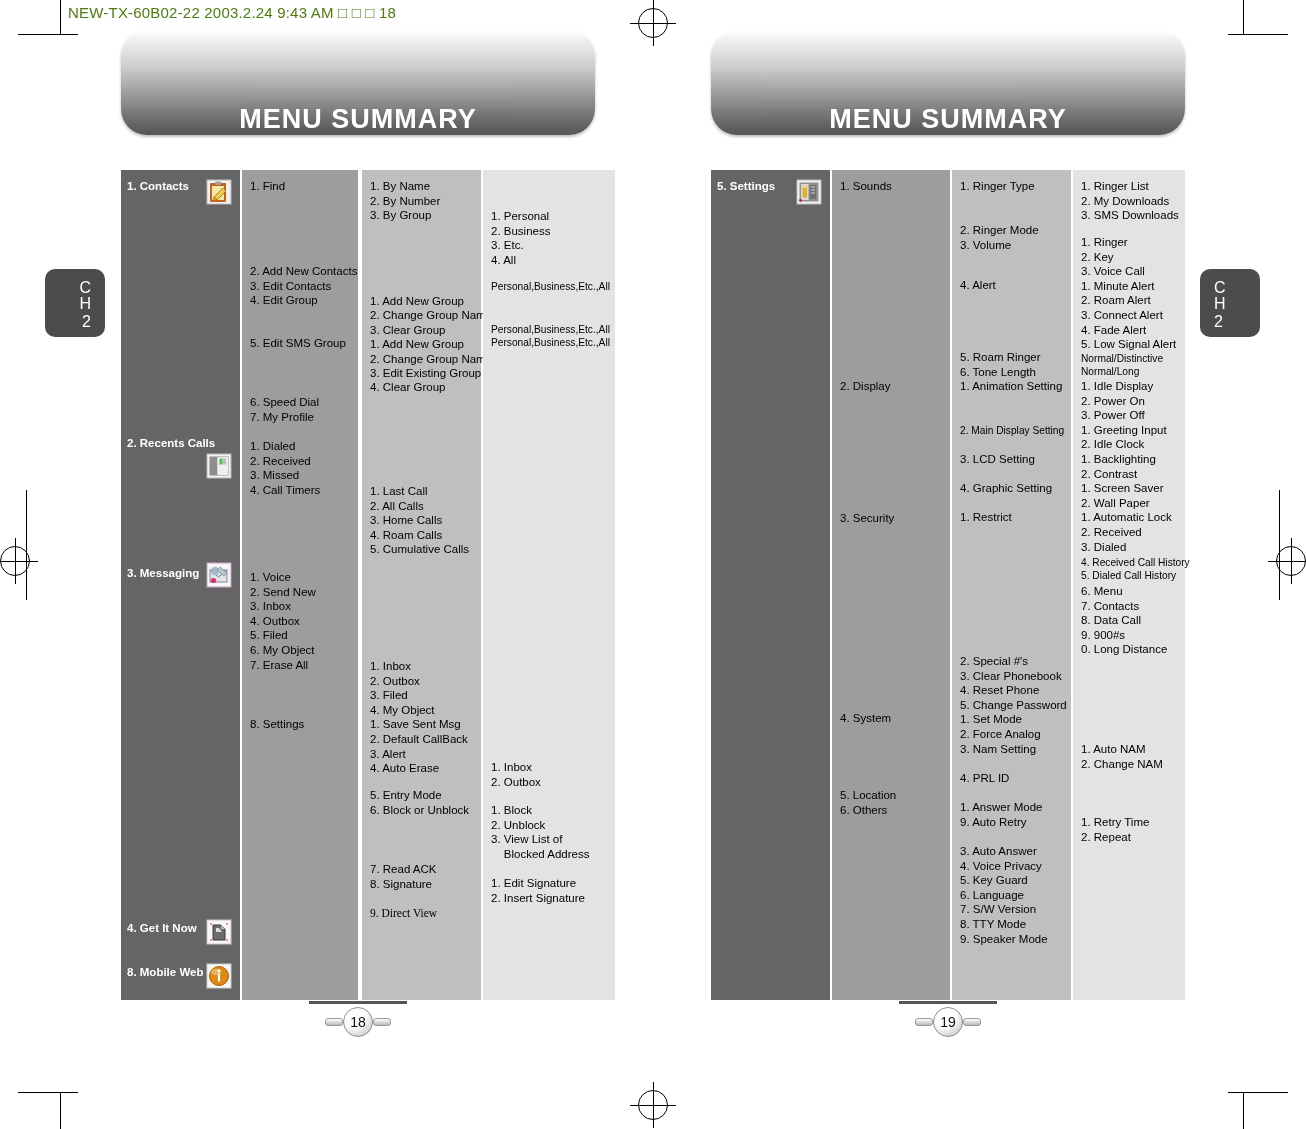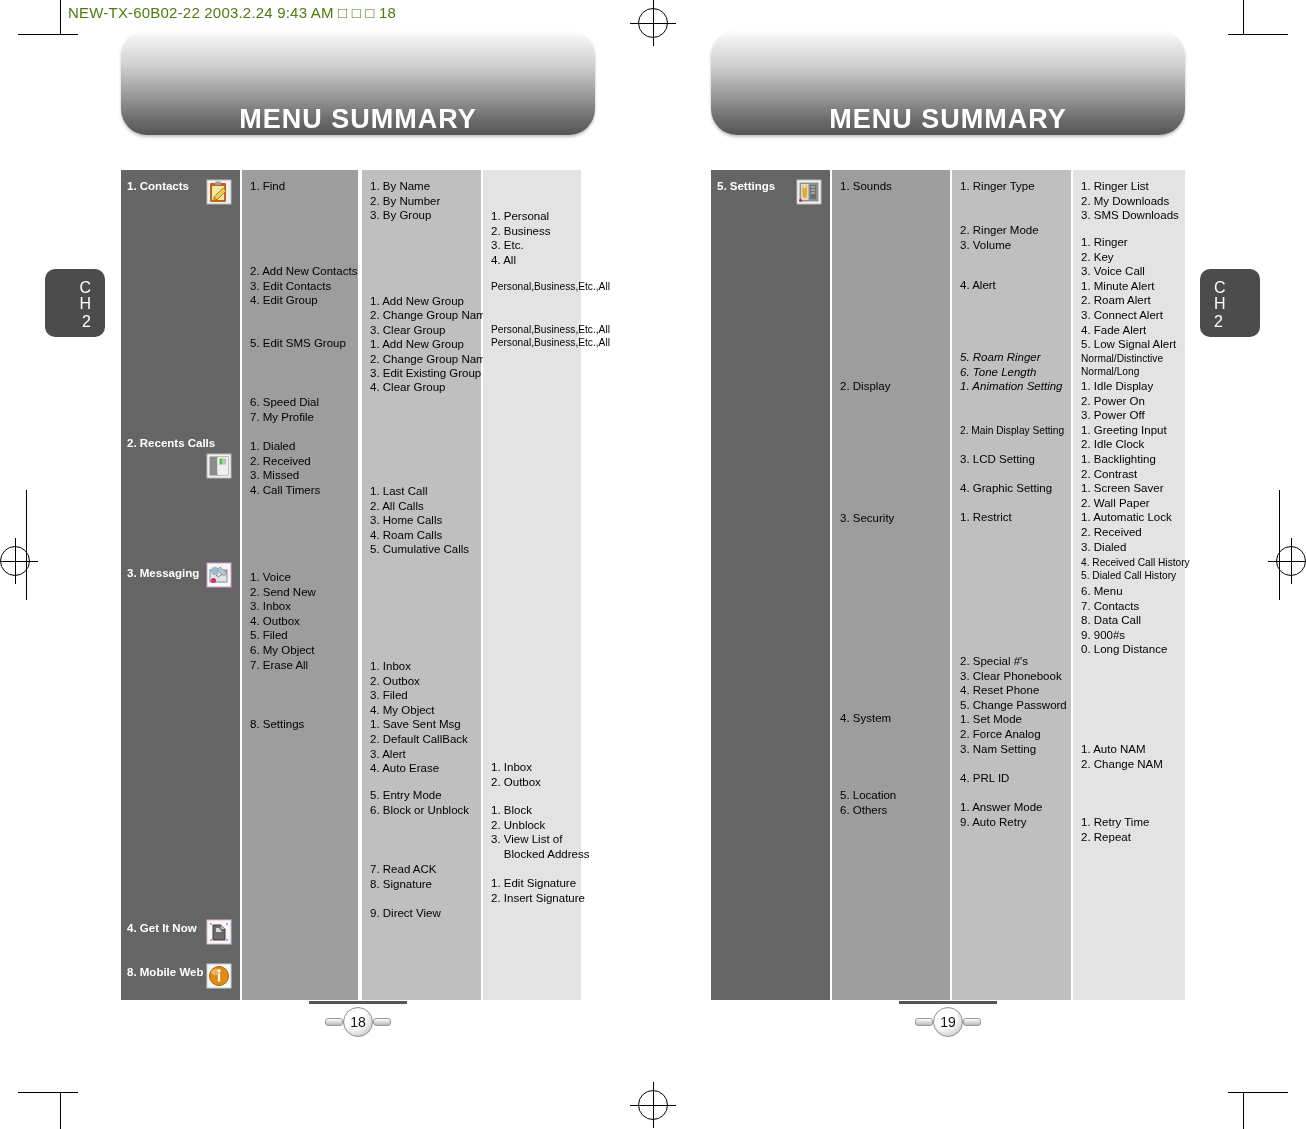--- a/index.html
+++ b/index.html
@@ -297,24 +297,24 @@
 3. Filed
 4. My Object
 1. Save Sent Msg
 2. Default CallBack
 3. Alert
 4. Auto Erase</div>
       <div class="entry" style="top:618px;">5. Entry Mode
 6. Block or Unblock</div>
       <div class="entry" style="top:692px;">7. Read ACK
 8. Signature</div>
-      <div class="entry" style="top:736px;">9. Direct View</div>
-    </div>
-
-    <div class="col col4" style="left:362px;width:98px;padding-left:18px;">
+      <div class="entry" style="top:736px;font-family:Liberation Serif, serif;">9. Direct View</div>
+    </div>
+
+    <div class="col col4" style="left:362px;width:132px;padding-left:18px;">
       <div class="entry" style="top:39px;">1. Personal
 2. Business
 3. Etc.
 4. All</div>
       <div class="entry sm" style="top:110px;">Personal,Business,Etc.,All</div>
       <div class="entry sm" style="top:153px;">Personal,Business,Etc.,All
 Personal,Business,Etc.,All</div>
       <div class="entry" style="top:590px;">1. Inbox
 2. Outbox</div>
       <div class="entry" style="top:633px;">1. Block
@@ -370,37 +370,44 @@
       <div class="entry" style="top:541px;">4. System</div>
       <div class="entry" style="top:618px;">5. Location
 6. Others</div>
     </div>
 
     <div class="col col3" style="left:241px;width:119px;">
       <div class="entry" style="top:9px;">1. Ringer Type</div>
       <div class="entry" style="top:53px;">2. Ringer Mode
 3. Volume</div>
       <div class="entry" style="top:108px;">4. Alert</div>
-      <div class="entry" style="top:180px;font-style:italic;">5. Roam Ringer
+      <div class="entry" style="top:180px;">5. Roam Ringer
 6. Tone Length
 1. Animation Setting</div>
       <div class="entry sm" style="top:254px;">2. Main Display Setting</div>
       <div class="entry" style="top:282px;">3. LCD Setting</div>
       <div class="entry" style="top:311px;">4. Graphic Setting</div>
       <div class="entry" style="top:340px;">1. Restrict</div>
       <div class="entry" style="top:484px;">2. Special #'s
 3. Clear Phonebook
 4. Reset Phone
 5. Change Password
 1. Set Mode
 2. Force Analog
 3. Nam Setting</div>
       <div class="entry" style="top:601px;">4. PRL ID</div>
       <div class="entry" style="top:630px;">1. Answer Mode
 9. Auto Retry</div>
+      <div class="entry" style="top:674px;">3. Auto Answer
+4. Voice Privacy
+5. Key Guard
+6. Language
+7. S/W Version
+8. TTY Mode
+9. Speaker Mode</div>
     </div>
 
     <div class="col col4" style="left:362px;width:112px;">
       <div class="entry" style="top:9px;">1. Ringer List
 2. My Downloads
 3. SMS Downloads</div>
       <div class="entry" style="top:65px;">1. Ringer
 2. Key
 3. Voice Call
 1. Minute Alert

